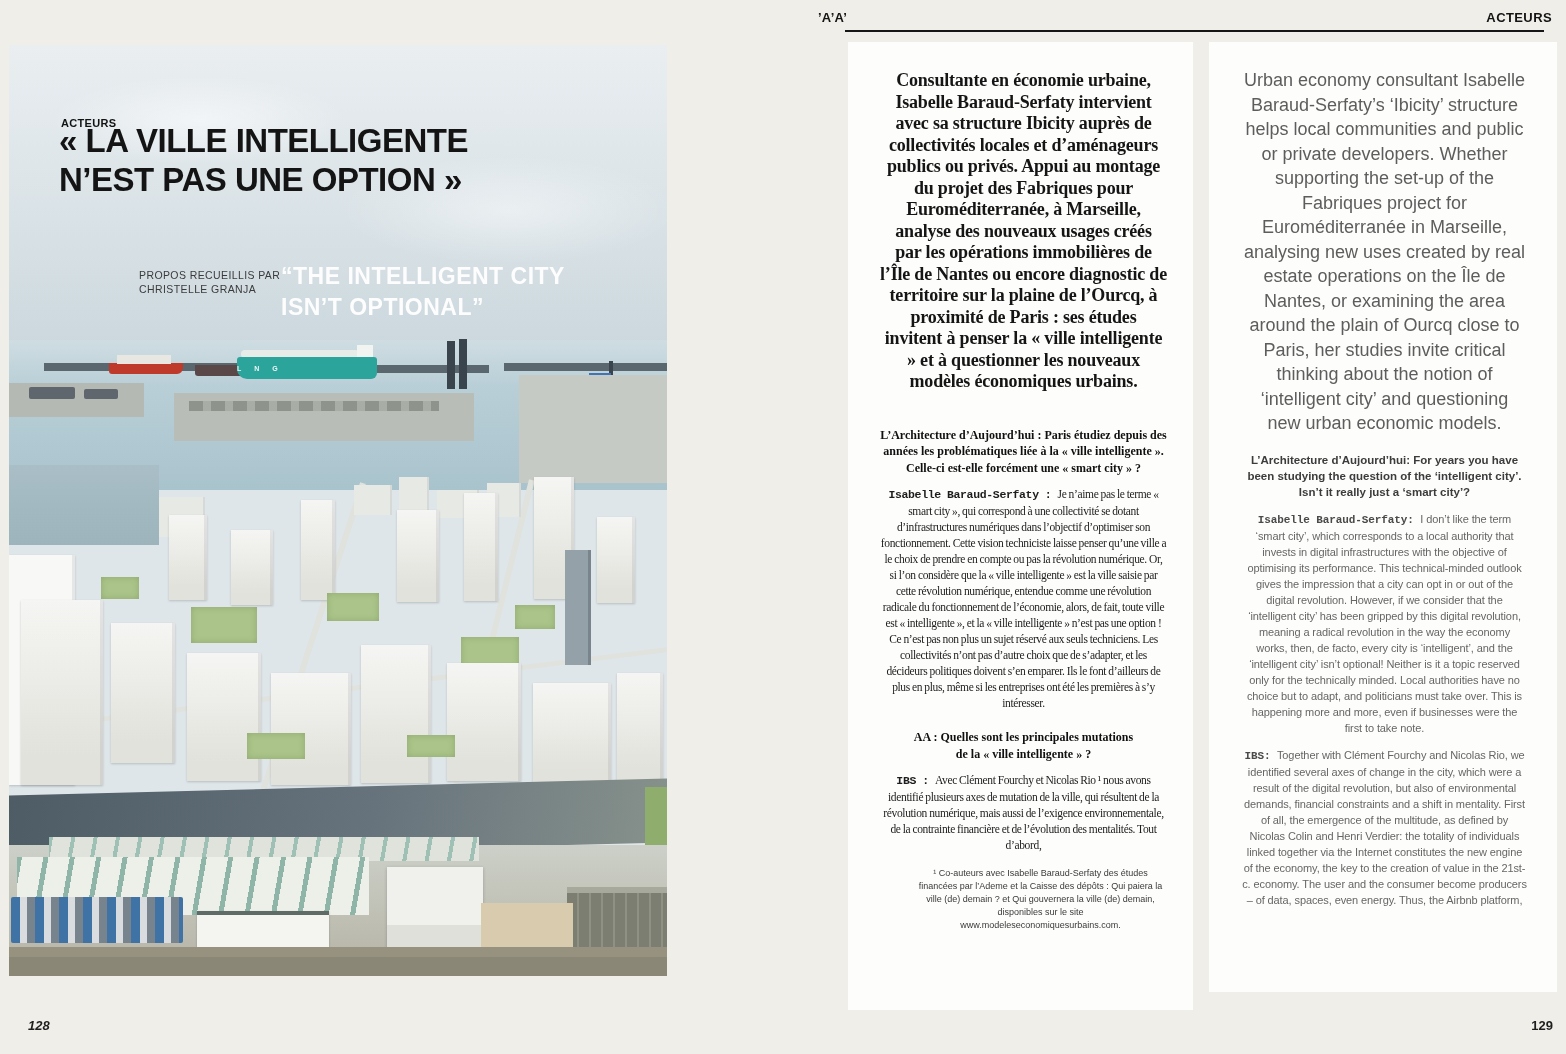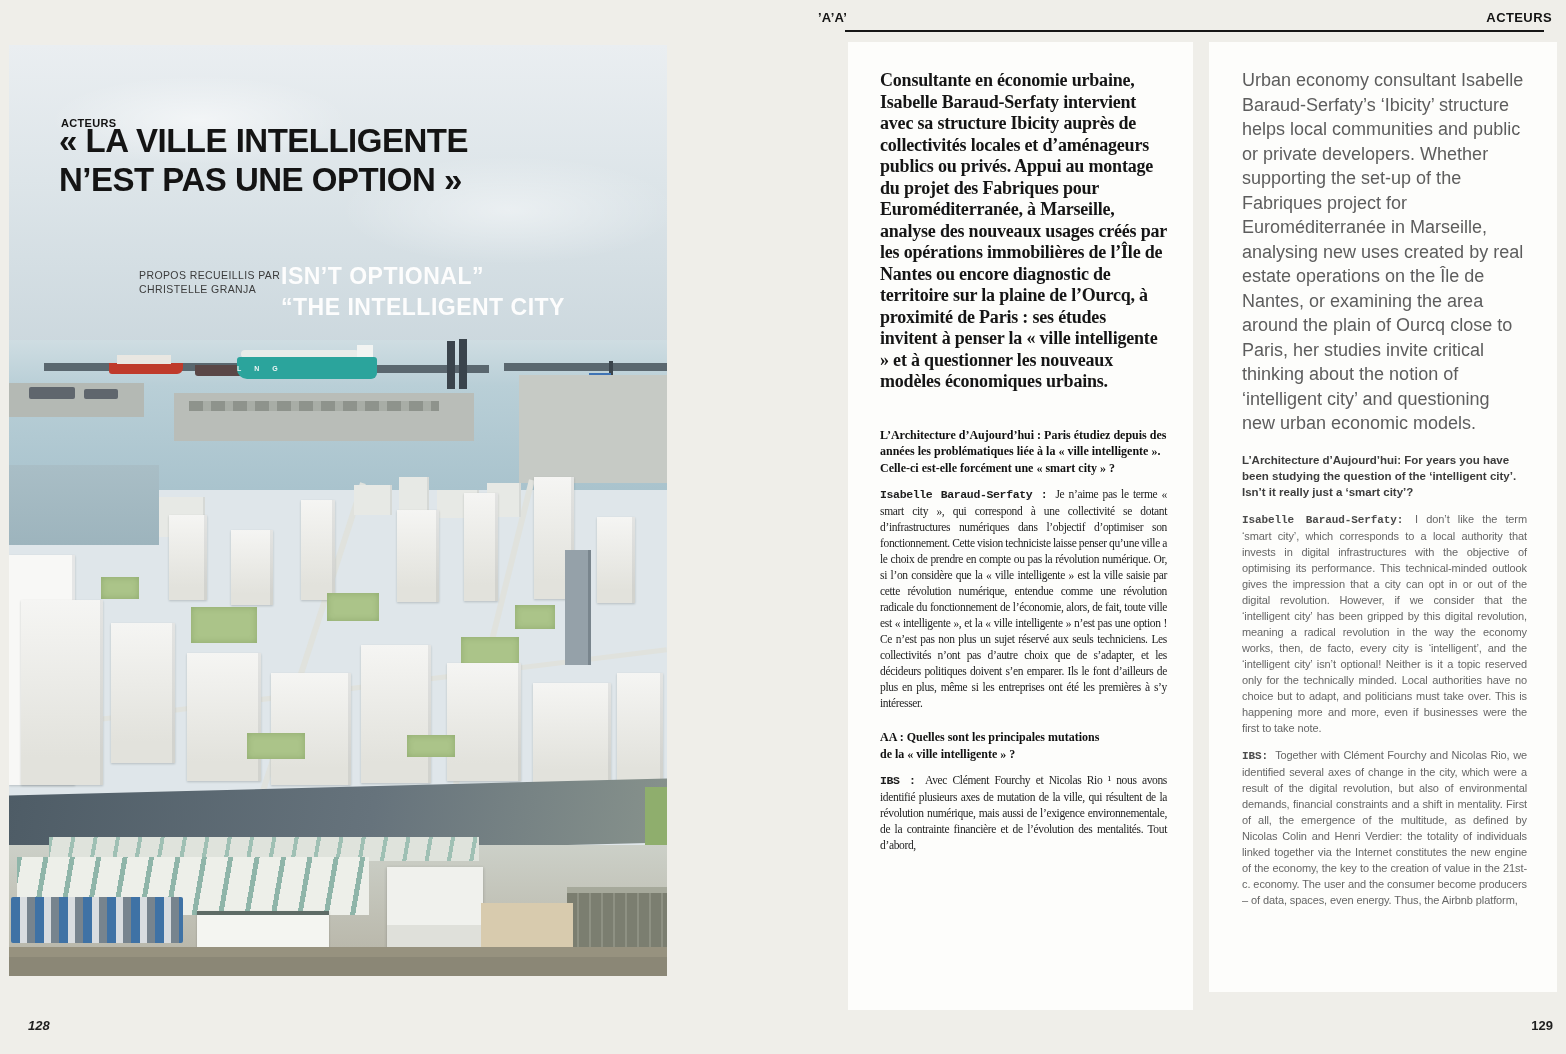--- a/index.html
+++ b/index.html
@@ -64,21 +64,21 @@
   .title-fr span{display:block;}
   .byline{position:absolute;left:130px;top:194px;font:500 10.5px/14px "Liberation Sans",sans-serif;color:#3b3b3b;letter-spacing:.4px;margin-top:29px;}
   .byline span{display:block;}
   .title-en{position:absolute;left:272px;top:216px;font:800 23px/31px "Liberation Sans",sans-serif;color:#fdfdfd;letter-spacing:.5px;}
   .title-en span{display:block;}
 
   
   .panel{position:absolute;background:#fdfdfb;}
   .panel.fr{left:848px;top:42px;width:345px;height:968px;padding:28px 26px 0 32px;box-sizing:border-box;}
   .panel.en{left:1209px;top:42px;width:348px;height:950px;padding:26px 30px 0 33px;box-sizing:border-box;}
-  .panel p{margin:0;}
+  .panel p{margin:0;text-align:center;}
 
   .fr-intro{font:700 18px/21.5px "Liberation Serif",serif;color:#151515;letter-spacing:-.2px;}
   .fr-q{font:700 12px/16.5px "Liberation Serif",serif;color:#101010;margin-top:34px !important;}
   .fr-q.q2{margin-top:18px !important;}
   .fr-q span{display:block;}
   .fr-body{font:400 11.5px/16px "Liberation Serif",serif;color:#1d1d1d;text-align:justify;letter-spacing:-.35px;word-spacing:-.4px;margin-top:10px !important;}
   .sp{font-weight:700;font-family:Liberation Mono, monospace;}
   .fr-foot{font:400 9px/13px "Liberation Sans",sans-serif;color:#3a3a3a;margin:14px 4px 0 38px !important;text-align:justify;}
 
   .en-intro{font:400 18px/24.5px "Liberation Sans",sans-serif;color:#5d5d5d;}
@@ -194,36 +194,37 @@
     <div class="kicker">ACTEURS</div>
     <div class="title-fr">
       <span>« LA VILLE INTELLIGENTE</span>
       <span>N’EST PAS UNE OPTION »</span>
     </div>
     <div class="byline">
       <span>PROPOS RECUEILLIS PAR</span>
       <span>CHRISTELLE GRANJA</span>
     </div>
     <div class="title-en">
+      <span>“THE INTELLIGENT CITY</span>
       <span>ISN’T OPTIONAL”</span>
-      <span>“THE INTELLIGENT CITY</span>
     </div>
   </section>
 
   <div class="pagenum left">128</div>
 
   <section class="panel fr">
     <p class="fr-intro">Consultante en économie urbaine, Isabelle Baraud-Serfaty intervient avec sa structure Ibicity auprès de collectivités locales et d’aménageurs publics ou privés. Appui au montage du projet des Fabriques pour Euroméditerranée, à Marseille, analyse des nouveaux usages créés par les opérations immobilières de l’Île de Nantes ou encore diagnostic de territoire sur la plaine de l’Ourcq, à proximité de Paris : ses études invitent à penser la « ville intelligente » et à questionner les nouveaux modèles économiques urbains.</p>
     <p class="fr-q">L’Architecture d’Aujourd’hui : Paris étudiez depuis des années les problématiques liée à la « ville intelligente ». Celle-ci est-elle forcément une « smart city » ?</p>
     <p class="fr-body"><span class="sp">Isabelle Baraud-Serfaty : </span><span>Je n’aime pas le terme « smart city », qui correspond à une collectivité se dotant d’infrastructures numériques dans l’objectif d’optimiser son fonctionnement. Cette vision techniciste laisse penser qu’une ville a le choix de prendre en compte ou pas la révolution numérique. Or, si l’on considère que la « ville intelligente » est la ville saisie par cette révolution numérique, entendue comme une révolution radicale du fonctionnement de l’économie, alors, de fait, toute ville est « intelligente », et la « ville intelligente » n’est pas une option ! Ce n’est pas non plus un sujet réservé aux seuls techniciens. Les collectivités n’ont pas d’autre choix que de s’adapter, et les décideurs politiques doivent s’en emparer. Ils le font d’ailleurs de plus en plus, même si les entreprises ont été les premières à s’y intéresser.</span></p>
     <p class="fr-q q2">
       <span>AA : Quelles sont les principales mutations</span>
       <span>de la « ville intelligente » ?</span>
     </p>
     <p class="fr-body"><span class="sp">IBS : </span><span>Avec Clément Fourchy et Nicolas Rio ¹ nous avons identifié plusieurs axes de mutation de la ville, qui résultent de la révolution numérique, mais aussi de l’exigence environnementale, de la contrainte financière et de l’évolution des mentalités. Tout d’abord,</span></p>
+    <p class="fr-foot">¹ Co-auteurs avec Isabelle Baraud-Serfaty des études financées par l’Ademe et la Caisse des dépôts : Qui paiera la ville (de) demain ? et Qui gouvernera la ville (de) demain, disponibles sur le site www.modeleseconomiquesurbains.com.</p>
   </section>
 
   <section class="panel en">
     <p class="en-intro">Urban economy consultant Isabelle Baraud-Serfaty’s ‘Ibicity’ structure helps local communities and public or private developers. Whether supporting the set-up of the Fabriques project for Euroméditerranée in Marseille, analysing new uses created by real estate operations on the Île de Nantes, or examining the area around the plain of Ourcq close to Paris, her studies invite critical thinking about the notion of ‘intelligent city’ and questioning new urban economic models.</p>
     <p class="en-q">L’Architecture d’Aujourd’hui: For years you have been studying the question of the ‘intelligent city’. Isn’t it really just a ‘smart city’?</p>
     <p class="en-body"><span class="sp">Isabelle Baraud-Serfaty: </span><span>I don’t like the term ‘smart city’, which corresponds to a local authority that invests in digital infrastructures with the objective of optimising its performance. This technical-minded outlook gives the impression that a city can opt in or out of the digital revolution. However, if we consider that the ‘intelligent city’ has been gripped by this digital revolution, meaning a radical revolution in the way the economy works, then, de facto, every city is ‘intelligent’, and the ‘intelligent city’ isn’t optional! Neither is it a topic reserved only for the technically minded. Local authorities have no choice but to adapt, and politicians must take over. This is happening more and more, even if businesses were the first to take note.</span></p>
     <p class="en-body"><span class="sp">IBS: </span><span>Together with Clément Fourchy and Nicolas Rio, we identified several axes of change in the city, which were a result of the digital revolution, but also of environmental demands, financial constraints and a shift in mentality. First of all, the emergence of the multitude, as defined by Nicolas Colin and Henri Verdier: the totality of individuals linked together via the Internet constitutes the new engine of the economy, the key to the creation of value in the 21st-c. economy. The user and the consumer become producers – of data, spaces, even energy. Thus, the Airbnb platform,</span></p>
   </section>
 
   <div class="pagenum right">129</div>

